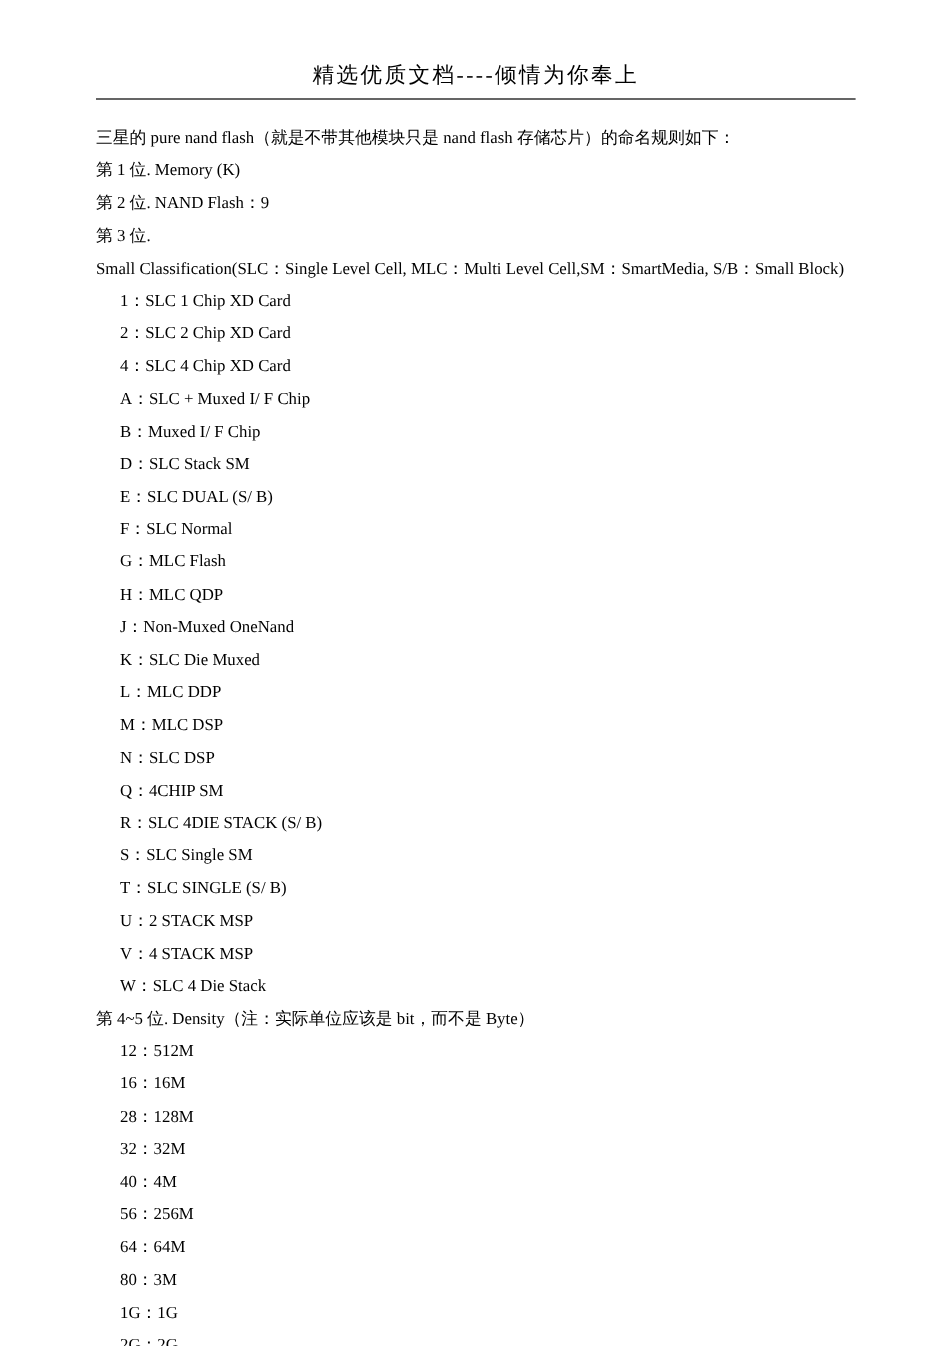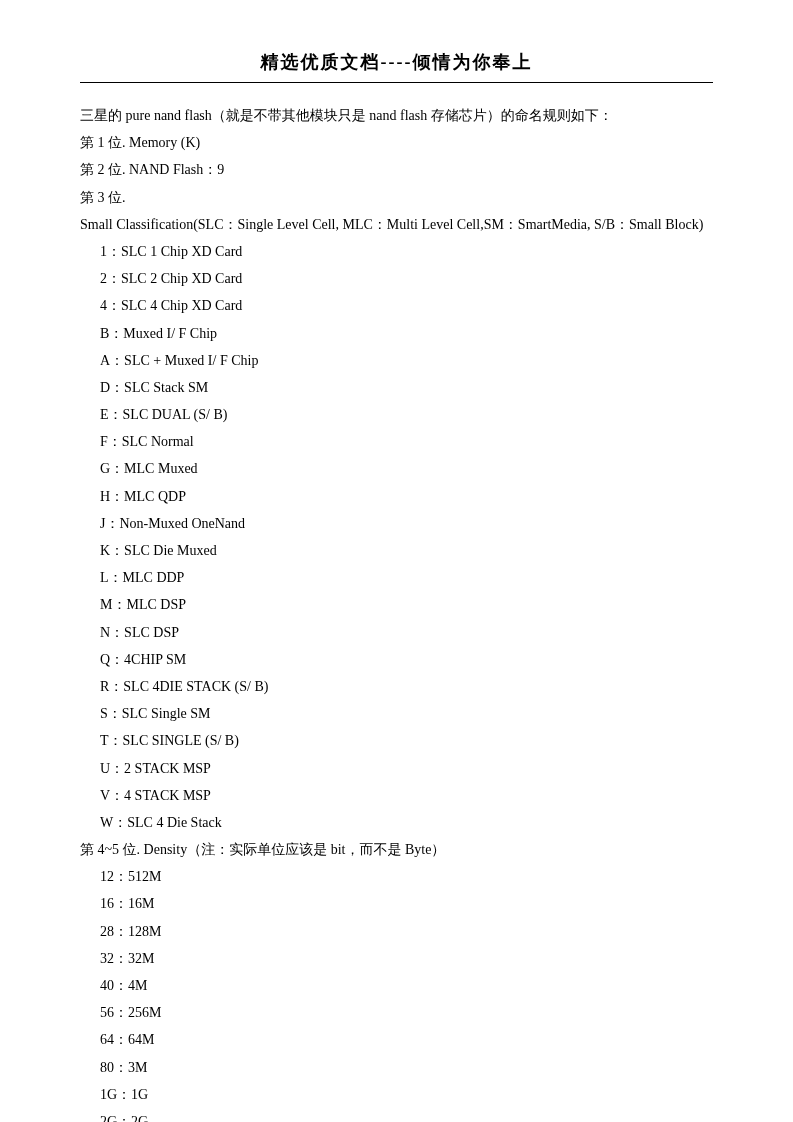--- a/index.html
+++ b/index.html
@@ -14,21 +14,21 @@
       font-size: 14px;
       color: #000000;
       width: 793px;
       min-height: 1122px;
       padding: 50px 80px 60px 80px;
     }
 
     .page-header {
       text-align: center;
       font-size: 18px;
-      font-weight: bold;
+      font-weight: normal;
       padding-bottom: 8px;
       border-bottom: 1px solid #000;
       margin-bottom: 20px;
       letter-spacing: 2px;
     }
 
     .content {
       line-height: 1.8;
       font-size: 14px;
     }
@@ -51,26 +51,26 @@
   <p>三星的 pure nand flash（就是不带其他模块只是 nand flash 存储芯片）的命名规则如下：</p>
   <p>第 1 位. Memory (K)</p>
   <p>第 2 位. NAND Flash：9</p>
   <p>第 3 位.</p>
   <p> Small Classification(SLC：Single Level  Cell, MLC：Multi Level Cell,SM：SmartMedia, S/B：Small Block)</p>
 
   <div id="items-container">
       <p class="indent-1">1：SLC 1 Chip XD Card</p>
       <p class="indent-1">2：SLC 2 Chip XD Card</p>
       <p class="indent-1">4：SLC 4 Chip XD Card</p>
+      <p class="indent-1">A：SLC + Muxed I/ F Chip</p>
       <p class="indent-1">B：Muxed I/ F Chip</p>
-      <p class="indent-1">A：SLC + Muxed I/ F Chip</p>
       <p class="indent-1">D：SLC Stack SM</p>
       <p class="indent-1">E：SLC DUAL (S/ B)</p>
       <p class="indent-1">F：SLC Normal</p>
-      <p class="indent-1">G：MLC Muxed</p>
+      <p class="indent-1">G：MLC Flash</p>
       <p class="indent-1">H：MLC QDP</p>
       <p class="indent-1">J：Non-Muxed OneNand</p>
       <p class="indent-1">K：SLC Die Muxed</p>
       <p class="indent-1">L：MLC DDP</p>
       <p class="indent-1">M：MLC DSP</p>
       <p class="indent-1">N：SLC DSP</p>
       <p class="indent-1">Q：4CHIP SM</p>
       <p class="indent-1">R：SLC 4DIE STACK (S/ B)</p>
       <p class="indent-1">S：SLC Single SM</p>
       <p class="indent-1">T：SLC SINGLE (S/ B)</p>

